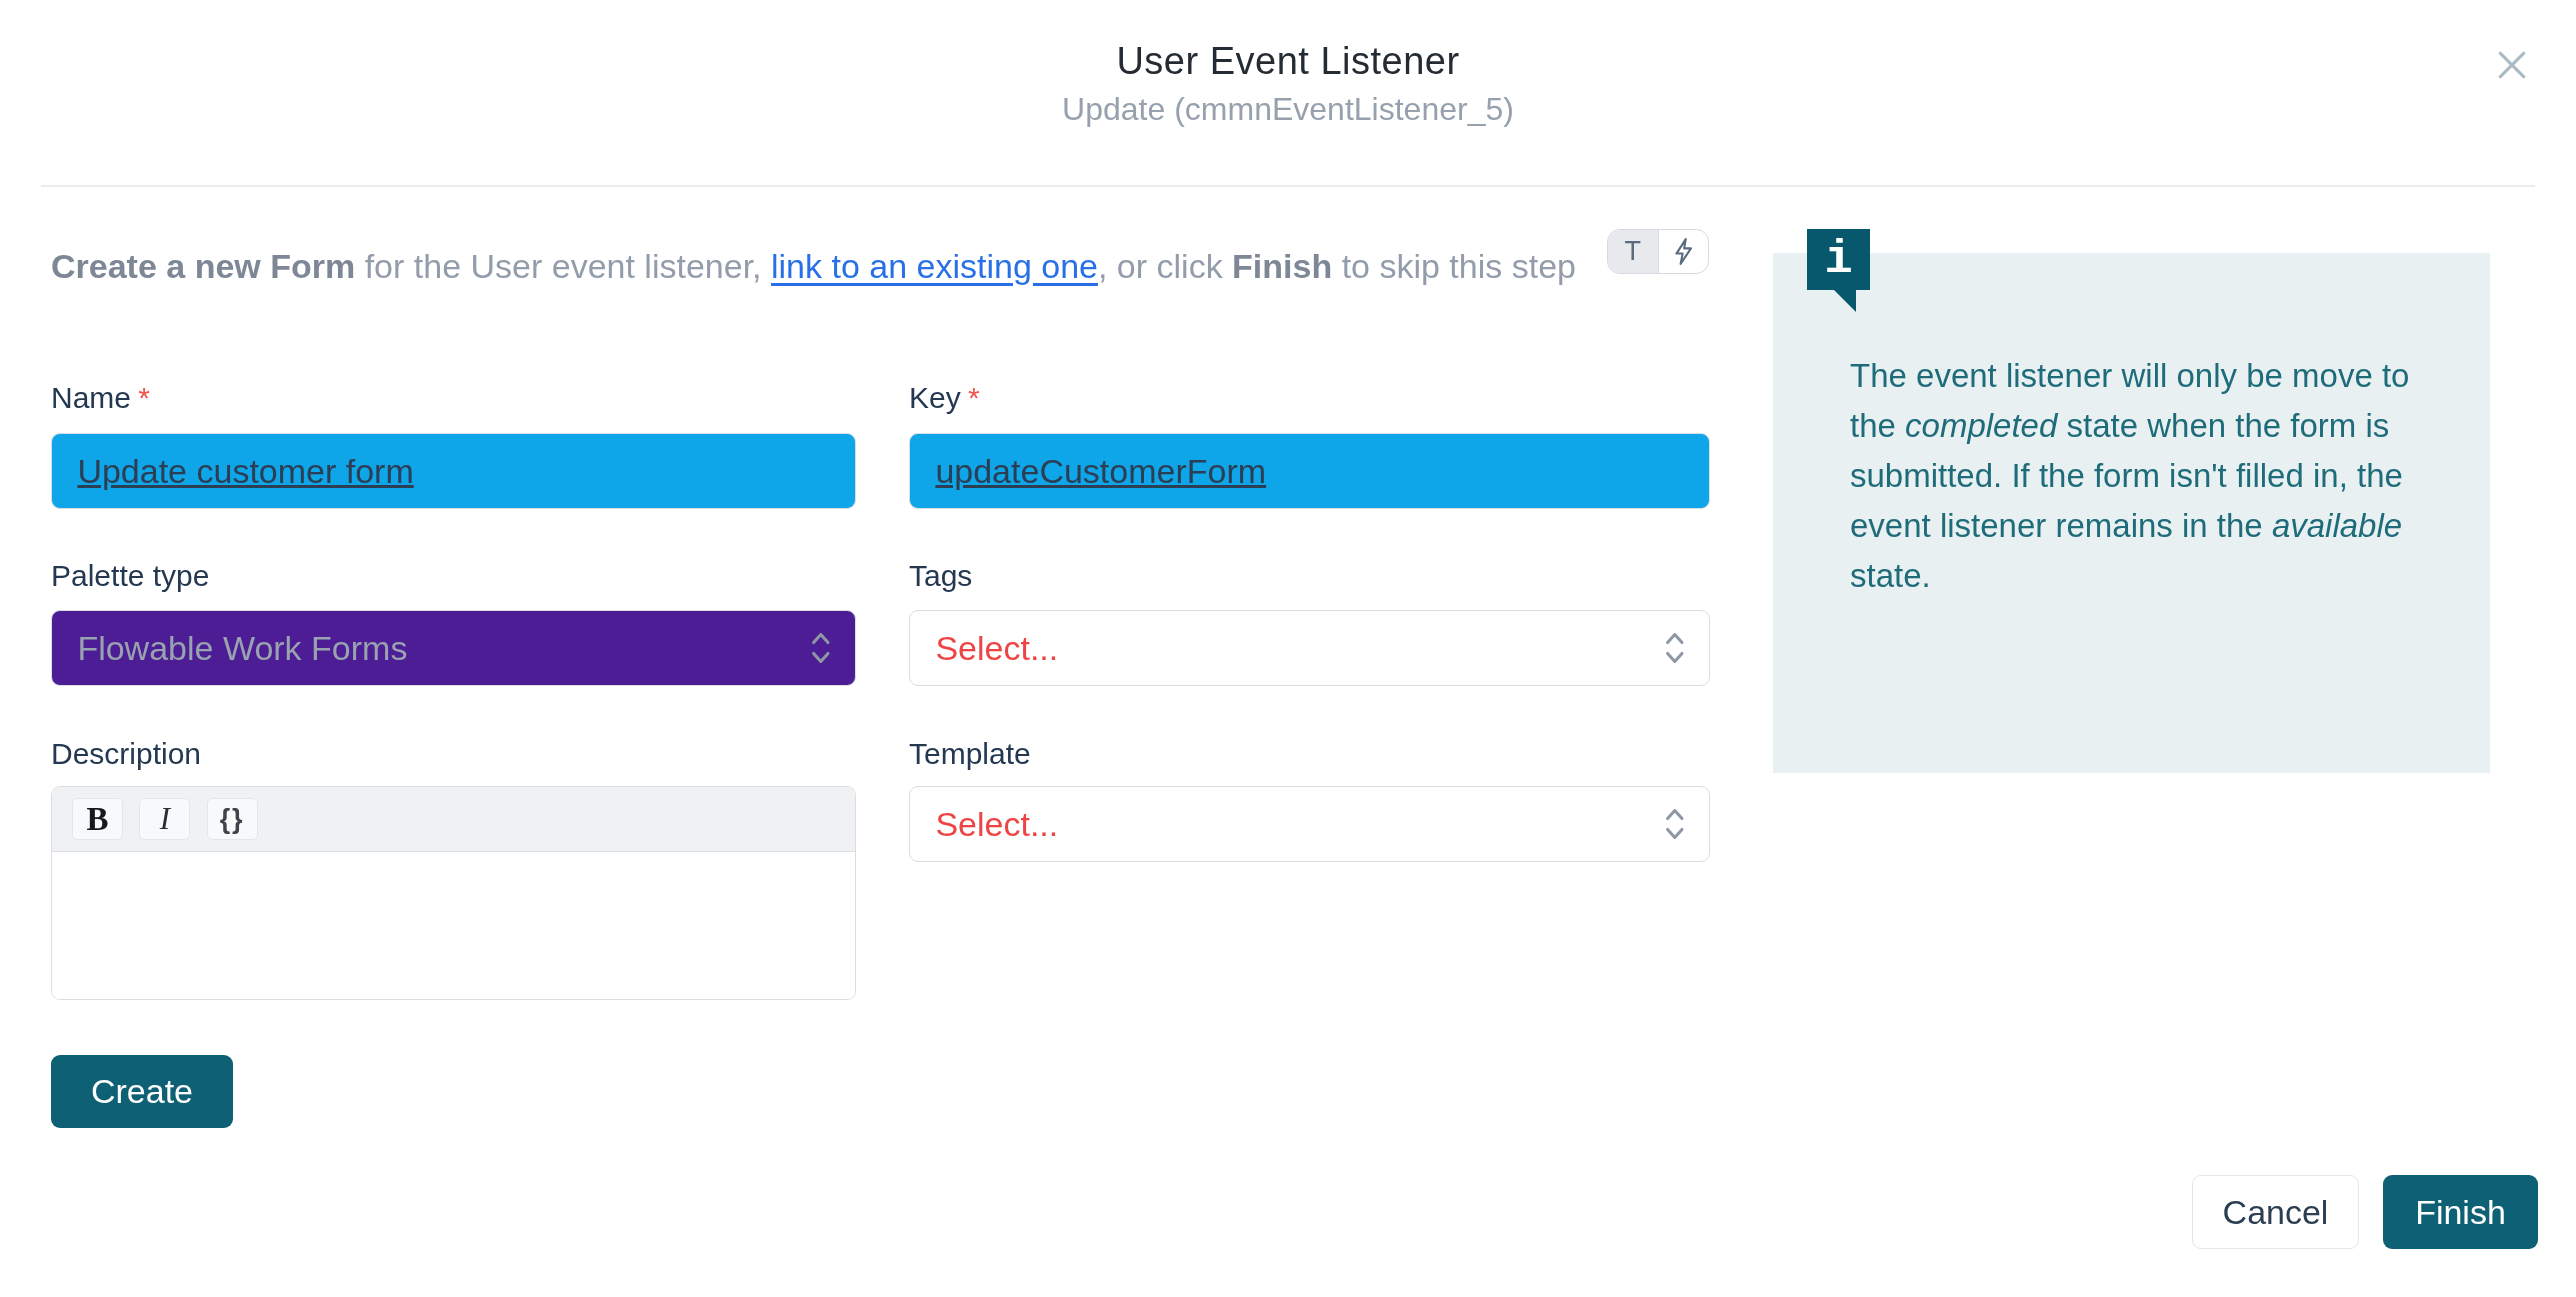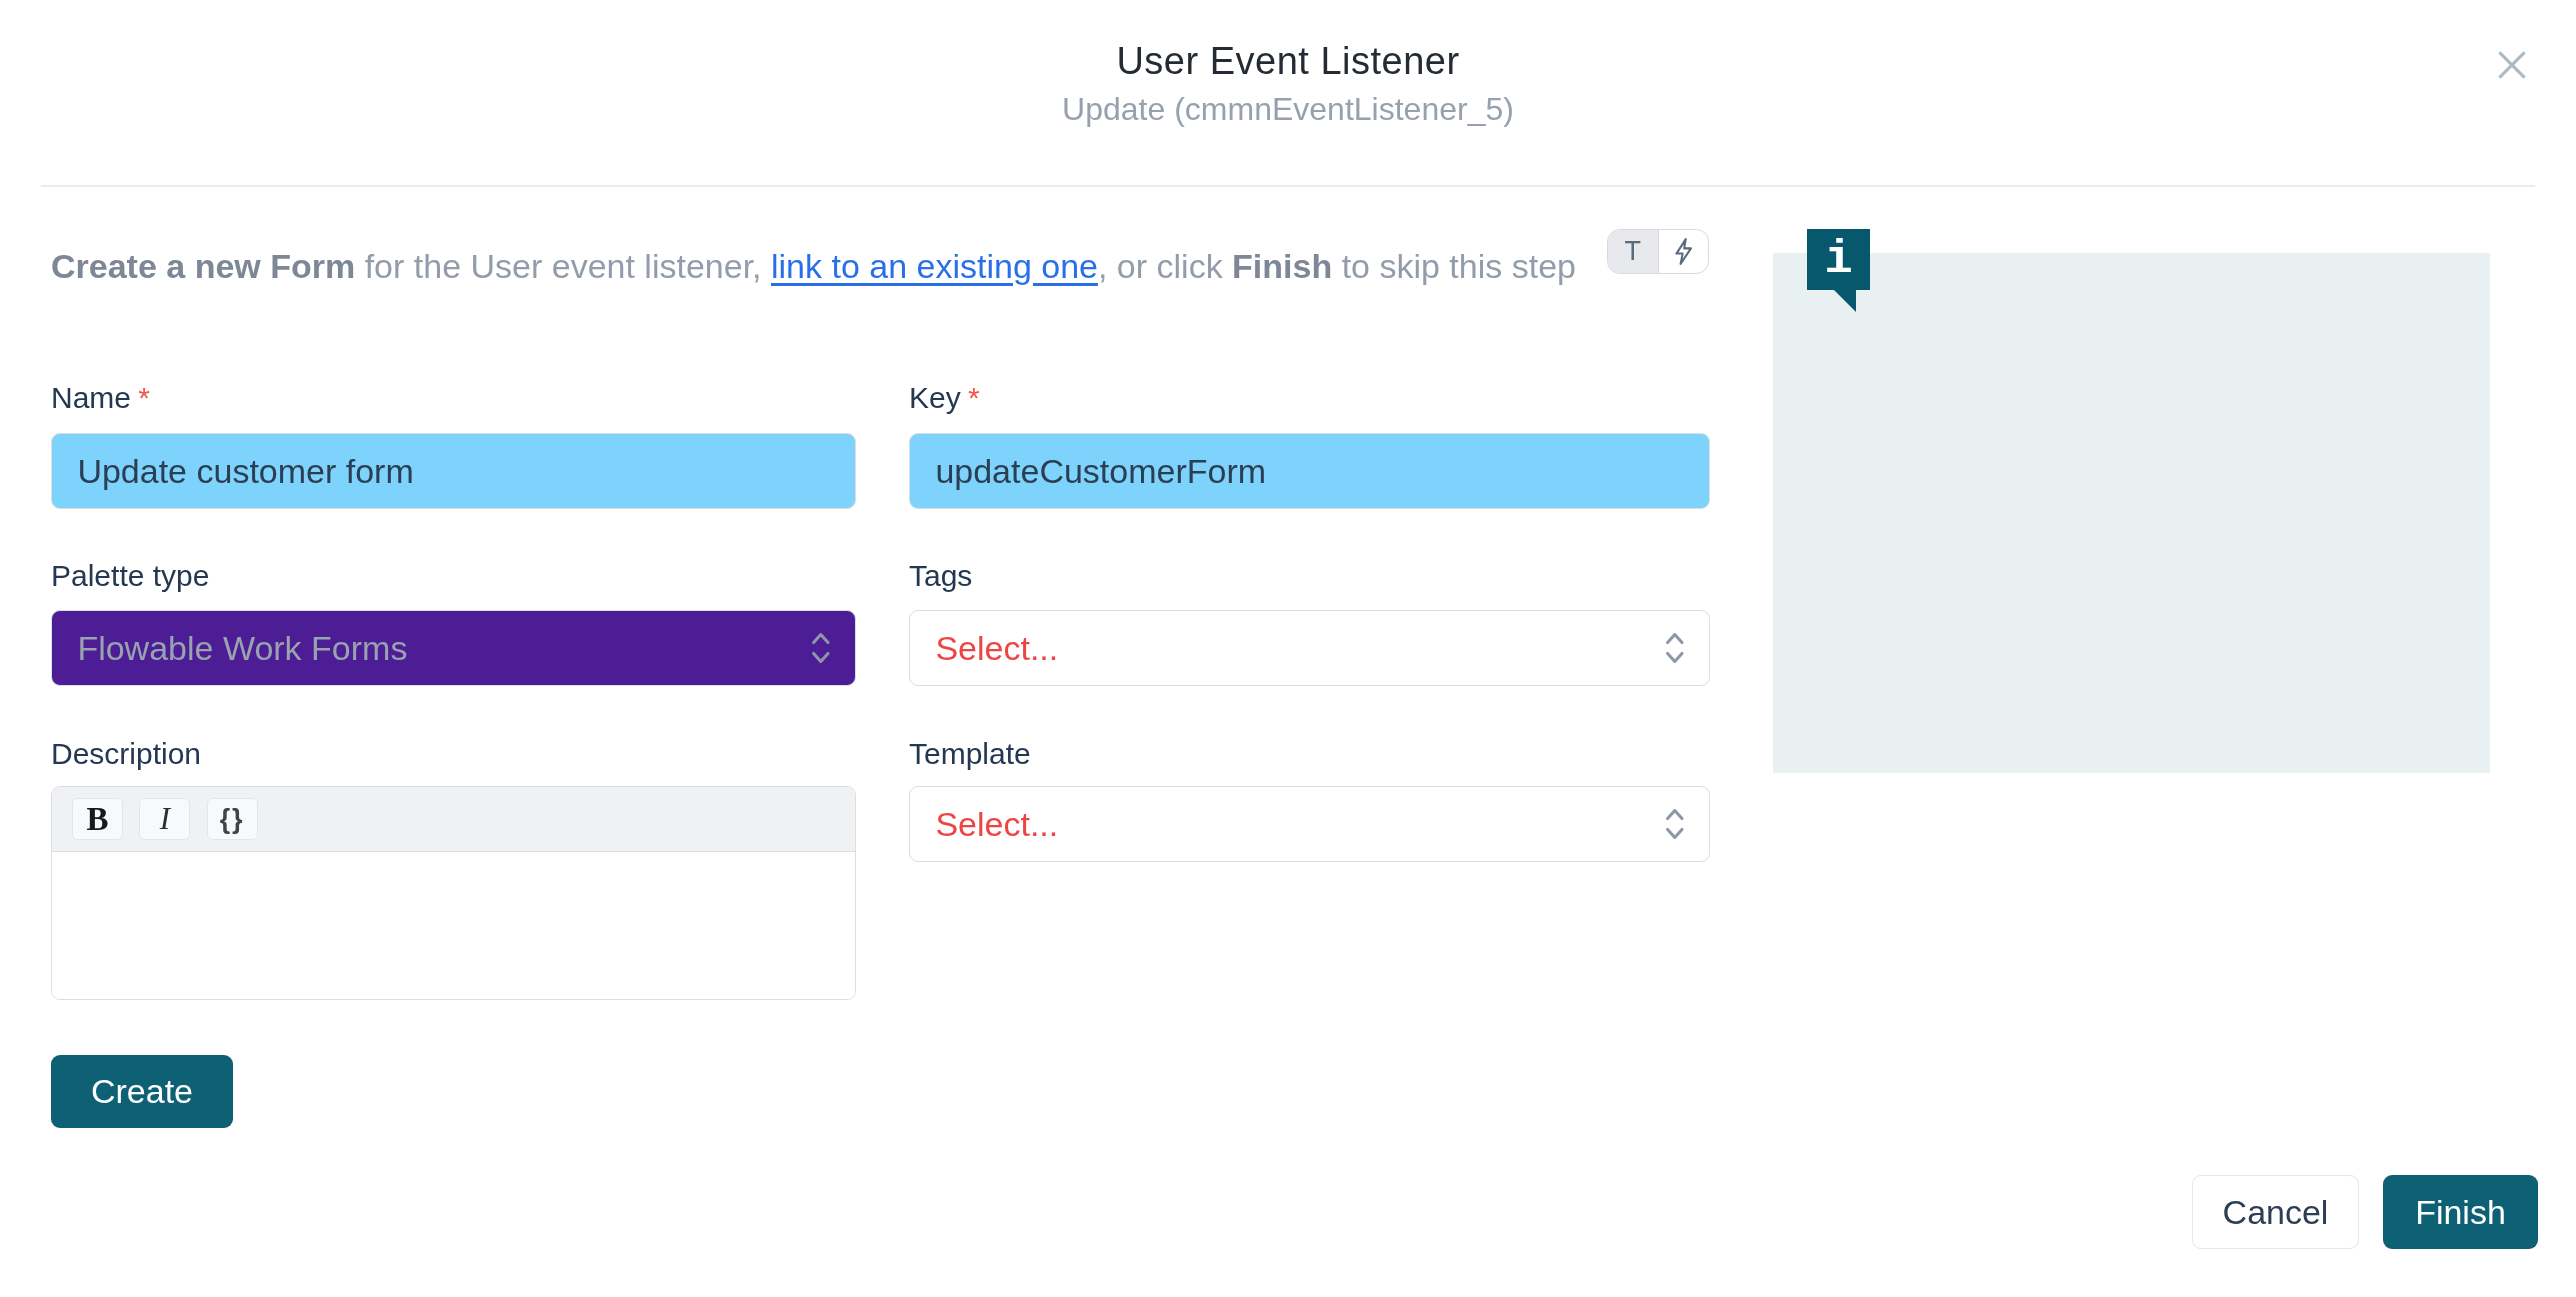--- a/index.html
+++ b/index.html
@@ -49,23 +49,23 @@
     display:flex;overflow:hidden;
   }
   .toggle .seg{flex:1;display:flex;align-items:center;justify-content:center;cursor:pointer;}
   .toggle .seg.sel{background:#E7E9EC;border-right:1.8px solid #D6DAE0;}
   .toggle .seg span{font-size:27px;color:#5A6B80;}
 
   
   .field-label{font-size:30px;color:var(--label);}
   .req{color:#F0564E;margin-left:7.3px;}
   .txt-input{
-    height:76px;border:1.8px solid var(--border);border-radius:9px;background:#7dd3fc;
+    height:76px;border:1.8px solid var(--border);border-radius:9px;background:#0ea5e9;
     font-family:"Liberation Sans",sans-serif;font-size:34px;color:var(--navy);
-    padding:0 25.4px;width:100%;outline:none;
+    padding:0 25.4px;width:100%;outline:none;text-decoration:underline;
   }
   .select{
     height:76px;border:1.8px solid var(--border);border-radius:9px;background:#fff;
     display:flex;align-items:center;padding:0 22px 0 25.4px;cursor:pointer;
   }
   .select .val{flex:1;font-size:34px;color:#ef4444;}
   .select.disabled{background:#4c1d95;cursor:default;}
   .select.disabled .val{color:#99A2AF;}
 
   .col1{left:51px;width:805px;}
@@ -216,18 +216,19 @@
   </span>
 </div>
 
 <button class="abs btn btn-teal create-btn">Create</button>
 
 <div class="abs info-panel">
   <div class="info-icon">
       <span class="glyph">i</span>
     </div>
   <div class="info-text">
+    <p><span>The event listener will only be move to the </span><i>completed</i><span> state when the form is submitted. If the form isn't filled in, the event listener remains in the </span><i>available</i><span> state.</span></p>
   </div>
 </div>
 
 <button class="abs btn btn-ghost cancel-btn">Cancel</button>
 <button class="abs btn btn-teal finish-btn">Finish</button>
 
 
 </body></html>

